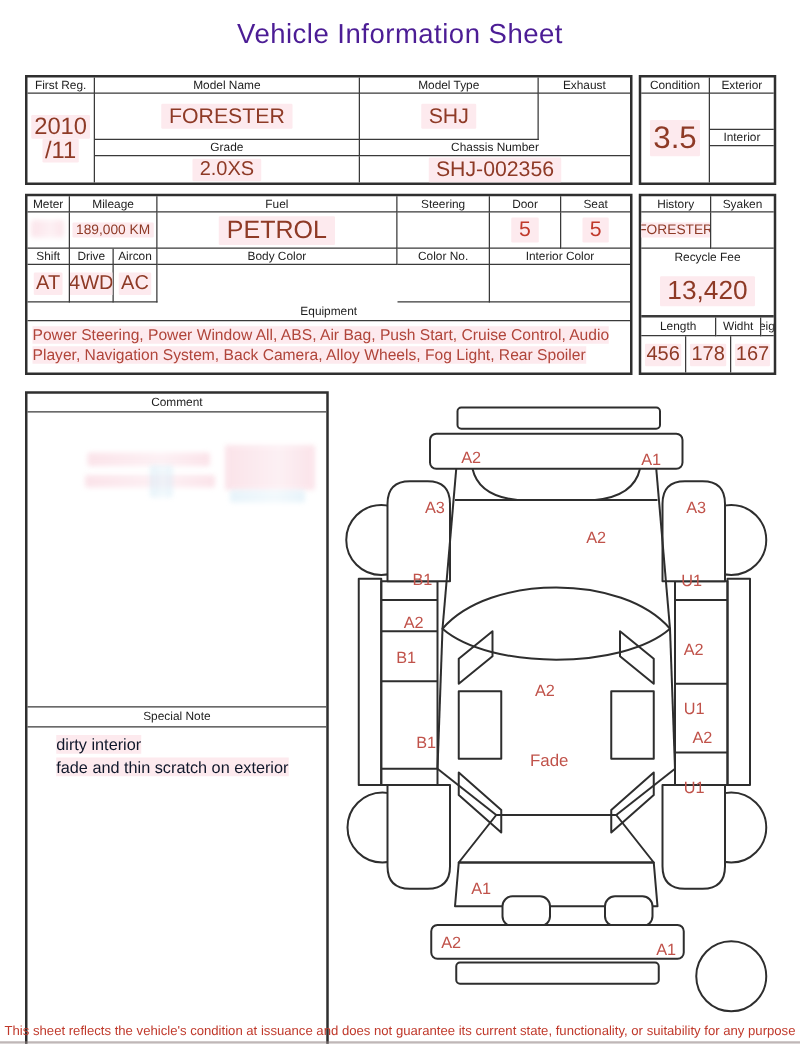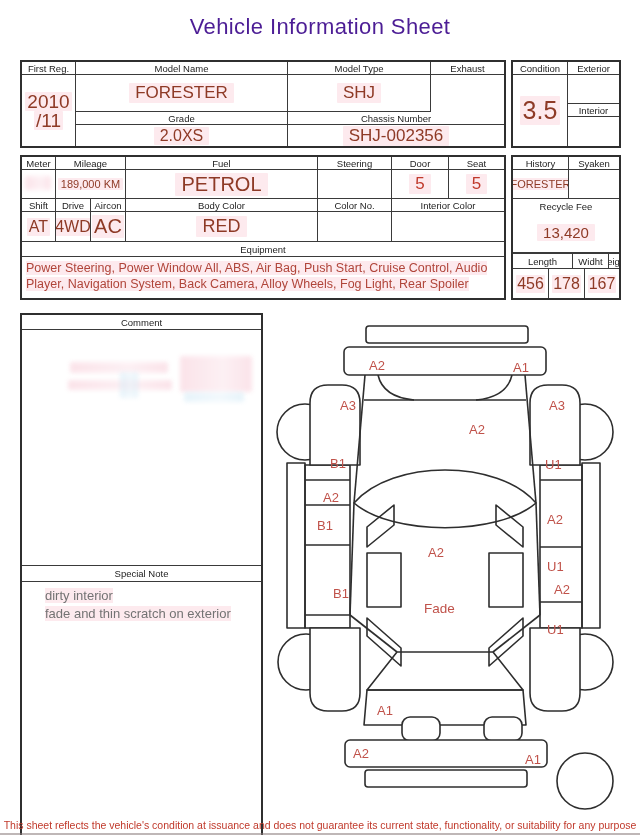--- a/index.html
+++ b/index.html
@@ -12,21 +12,21 @@
   .bb{border-bottom:1px solid #3a3a3a;}
   .hdr{font-size:9.5px;color:#1c1c1c;}
   .val{color:#8e3a26;}
   .hl{background:#fdeaee;padding:0 6px;border-radius:1px;white-space:nowrap;}
   .bright{color:#c0392b;}
   .title{position:absolute;top:14px;left:0;right:0;text-align:center;font-size:22px;letter-spacing:.4px;color:#4c1d95;}
   .flexcol{display:flex;flex-direction:column;width:100%;height:100%;}
   .flexrow{display:flex;flex-direction:row;box-sizing:border-box;}
   .equip{display:block;align-items:flex-start;justify-content:flex-start;text-align:left;font-size:12.5px;line-height:1.3;color:#b0453a;padding:3px 4px;}
   .hl-in{background:#fdeaee;box-decoration-break:clone;-webkit-box-decoration-break:clone;}
-  .note-line{font-size:13px;line-height:1.4;color:#737373;padding-left:16px;}
+  .note-line{font-size:13px;line-height:1.4;color:#0f172a;padding-left:16px;}
   .footer{position:absolute;left:0;right:0;top:819px;text-align:center;font-size:10.5px;color:#c0392b;}
   .scan-edge{position:absolute;left:0;right:0;bottom:0;height:2px;background:#8a7c7c;opacity:.55;}
   .ghost{position:absolute;filter:blur(2px);opacity:.5;border-radius:2px;pointer-events:none;}
   .g-pink{background:linear-gradient(90deg,#f7c8d4,#fbe3ea 60%,#f7c8d4);}
   .g-blue{background:linear-gradient(90deg,#cfe8f5,#e6f3fa 60%,#cfe8f5);}
   svg text{font-family:"Liberation Sans",sans-serif;font-size:13px;fill:#c0524a;}
   svg .fade-label{font-size:13.5px;}
   .ln{fill:none;stroke:#2e2e2e;stroke-width:1.6;stroke-linejoin:round;}
   .lnw{fill:#ffffff;stroke:#2e2e2e;stroke-width:1.6;stroke-linejoin:round;}
 </style>
@@ -113,25 +113,22 @@
     <div class="cell hdr br bb" style="grid-column:4;grid-row:3;">Body Color</div>
     <div class="cell hdr br bb" style="grid-column:5;grid-row:3;">Color No.</div>
     <div class="cell hdr bb" style="grid-column:6 / span 2;grid-row:3;">Interior Color</div>
 
     <div class="cell val br bb" style="grid-column:1;grid-row:4;font-size:16px;">
         <span class="hl" style="padding:0 2px;">AT</span>
       </div>
     <div class="cell val br bb" style="grid-column:2;grid-row:4;font-size:16px;">
         <span class="hl" style="padding:0 1px;">4WD</span>
       </div>
-    <div class="cell val br bb" style="grid-column:3;grid-row:4;font-size:20px;">
+    <div class="cell val br bb" style="grid-column:3;grid-row:4;font-size:16px;">
         <span class="hl" style="padding:0 2px;">AC</span>
-      </div>
-    <div class="cell val br bb" style="grid-column:4;grid-row:4;font-size:18px;">
-        <span class="hl">RED</span>
       </div>
     <div class="cell br bb" style="grid-column:5;grid-row:4;"></div>
     <div class="cell bb" style="grid-column:6 / span 2;grid-row:4;"></div>
 
     <div class="cell hdr bb" style="grid-column:1 / span 7;grid-row:5;">Equipment</div>
     <div class="cell equip" style="grid-column:1 / span 7;grid-row:6;align-items:flex-start;justify-content:flex-start;"><span class="hl-in">Power Steering, Power Window  All, ABS, Air Bag, Push Start, Cruise Control, Audio Player, Navigation System, Back Camera, Alloy Wheels, Fog Light, Rear Spoiler</span></div>
   </div>
 </div>
 
 <div class="box" style="left:511px;top:155px;width:110px;height:145px;">
@@ -140,21 +137,21 @@
       <div class="cell hdr br bb" style="width:56px;">History</div>
       <div class="cell hdr bb" style="flex:1;">Syaken</div>
     </div>
     <div class="flexrow" style="height:29px;">
       <div class="cell val br bb" style="width:56px;font-size:11px;">
           <span class="hl" style="padding:0 2px;">FORESTER</span>
         </div>
       <div class="cell bb" style="flex:1;"></div>
     </div>
     <div class="cell hdr" style="height:14px;">Recycle Fee</div>
-    <div class="cell val" style="height:41px;font-size:15px;border-bottom:2px solid #3a3a3a;">
+    <div class="cell val" style="height:41px;font-size:21px;border-bottom:2px solid #3a3a3a;">
         <span class="hl">13,420</span>
       </div>
     <div class="flexrow" style="height:15px;">
       <div class="cell hdr br bb" style="width:60px;">Length</div>
       <div class="cell hdr br bb" style="width:36px;">Widht</div>
       <div class="cell hdr bb" style="flex:1;">Height</div>
     </div>
     <div class="flexrow" style="flex:1;">
       <div class="cell val br" style="width:36px;font-size:16px;">
           <span class="hl" style="padding:0 1px;">456</span>

